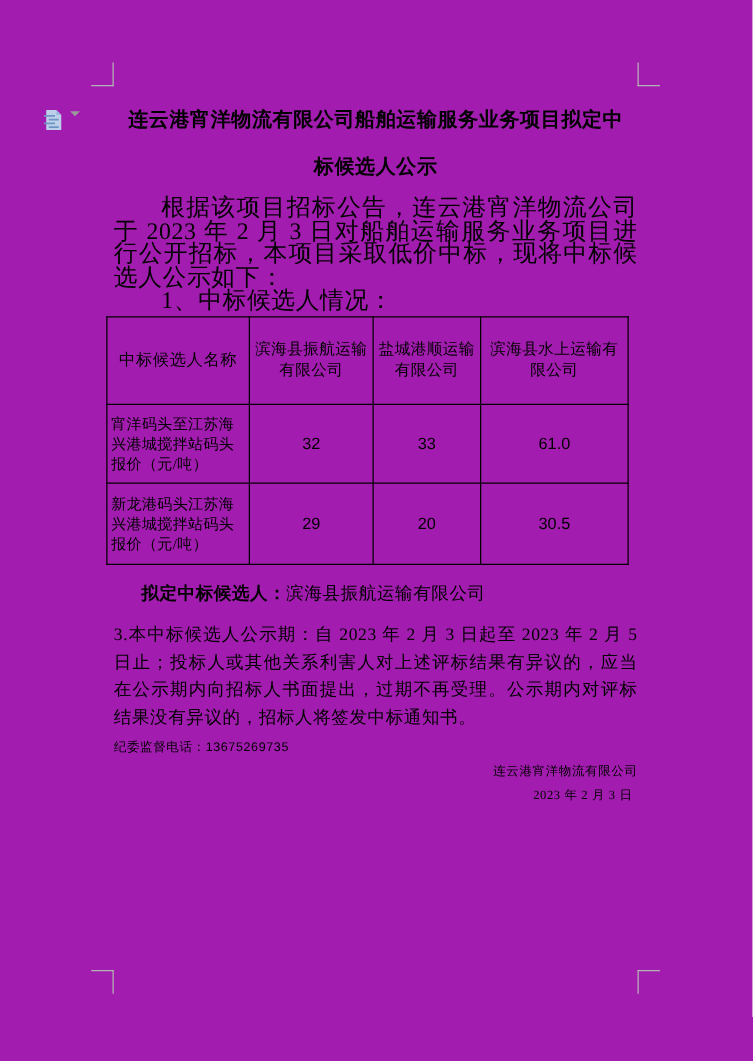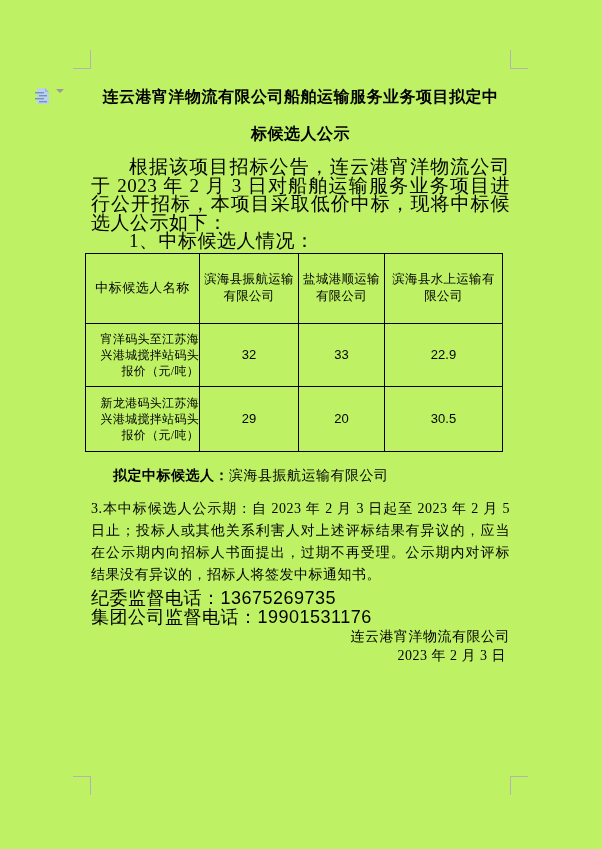--- a/index.html
+++ b/index.html
@@ -1,18 +1,18 @@
 <!DOCTYPE html>
 <html><head>
 <meta charset="utf-8">
 <style>
   * { margin:0; padding:0; box-sizing:border-box; }
   html,body { background:#ffffff; }
   .page {
-    position:relative; width:602px; height:849px; background:#bef264;
+    position:relative; width:602px; height:849px; background:#a21caf;
     font-family:"Liberation Serif", serif; color:#000; overflow:hidden;
   }
   
   .mark { position:absolute; width:18px; height:19px; }
   .mark.tl { left:73px;  top:50px;  border-right:1px solid #b3b3b3; border-bottom:1px solid #b3b3b3; }
   .mark.tr { left:510px; top:50px;  border-left:1px solid #b3b3b3;  border-bottom:1px solid #b3b3b3; }
   .mark.bl { left:73px;  top:776px; border-right:1px solid #b3b3b3; border-top:1px solid #b3b3b3; }
   .mark.br { left:510px; top:776px; border-left:1px solid #b3b3b3;  border-top:1px solid #b3b3b3; }
 
   
@@ -37,32 +37,32 @@
   table.bids {
     margin-top:2px; margin-left:-6px; width:417px;
     border-collapse:collapse; table-layout:fixed;
   }
   table.bids td, table.bids th { border:1px solid #000; vertical-align:middle; font-weight:normal; }
   tr.hrow { height:32px; }
   tr.r1 { height:70px; }
   tr.r2 { height:63px; }
   tr.r3 { height:65px; }
   th.rank { font-size:13px; letter-spacing:1px; text-align:center; }
-  td.rowlabel { font-size:12px; text-align:right; padding:2px 0 2px 3px; line-height:16px; letter-spacing:.3px; }
+  td.rowlabel { font-size:12px; text-align:left; padding:2px 0 2px 3px; line-height:16px; letter-spacing:.3px; }
   td.rowlabel.center { text-align:center; padding:2px; font-size:13px; letter-spacing:.5px; }
   td.company { font-size:12.5px; text-align:center; padding:2px; line-height:17px; letter-spacing:.3px; }
   td.price { font-size:13px; text-align:center; font-family:Liberation Sans, sans-serif; }
 
   p.proposed { margin-top:14px; padding-left:22px; font-size:14px; line-height:19px; letter-spacing:.5px; }
   p.proposed .lbl { font-weight:bold;text-align:right; }
   p.period { margin-top:13px; font-size:14px; line-height:22px; letter-spacing:.5px; text-align:justify; }
-  p.phone { margin-top:0; font-size:18px; line-height:19px; letter-spacing:.5px; }
+  p.phone { margin-top:0; font-size:10px; line-height:19px; letter-spacing:.5px; }
   p.phone.first { margin-top:3px; }
   .num { font-family:"Liberation Sans", sans-serif; letter-spacing:.5px; }
-  p.sign { font-size:14px; line-height:19px; letter-spacing:.5px; text-align:right; }
+  p.sign { font-size:10px; line-height:19px; letter-spacing:.5px; text-align:right; }
   p.sign.date { padding-right:4px; }
 </style>
 </head>
 <body>
 
 <div class="page">
 
   <div class="mark tl"></div>
   <div class="mark tr"></div>
   <div class="mark bl"></div>
@@ -100,41 +100,38 @@
       <tr class="r1">
         <td class="rowlabel center">中标候选人名称</td>
         <td class="company">滨海县振航运输有限公司</td>
         <td class="company">盐城港顺运输有限公司</td>
         <td class="company">滨海县水上运输有限公司</td>
       </tr>
       <tr class="r2">
         <td class="rowlabel">宵洋码头至江苏海兴港城搅拌站码头报价（元/吨）</td>
         <td class="price">32</td>
         <td class="price">33</td>
-        <td class="price">22.9</td>
+        <td class="price">61.0</td>
       </tr>
       <tr class="r3">
         <td class="rowlabel">新龙港码头江苏海兴港城搅拌站码头报价（元/吨）</td>
         <td class="price">29</td>
         <td class="price">20</td>
         <td class="price">30.5</td>
       </tr>
     </tbody>
       </table>
 
     <p class="proposed">
       <span class="lbl">拟定中标候选人：</span><span>滨海县振航运输有限公司</span>
     </p>
 
     <p class="period">3.本中标候选人公示期：自 2023 年 2 月 3 日起至 2023 年 2 月 5 日止；投标人或其他关系利害人对上述评标结果有异议的，应当在公示期内向招标人书面提出，过期不再受理。公示期内对评标结果没有异议的，招标人将签发中标通知书。</p>
 
     <p class="phone first">
       <span>纪委监督电话：</span><span class="num">13675269735</span>
     </p>
-    <p class="phone">
-      <span>集团公司监督电话：</span><span class="num">19901531176</span>
-    </p>
 
     <p class="sign">连云港宵洋物流有限公司</p>
     <p class="sign date">2023 年 2 月 3 日</p>
 
   </div>
 </div>
 
 </body></html>

